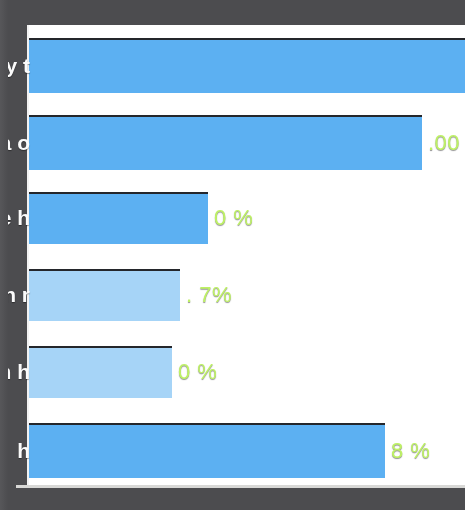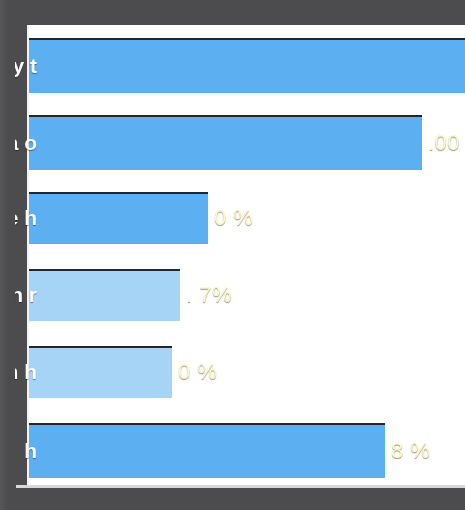--- a/index.html
+++ b/index.html
@@ -89,31 +89,31 @@
     height: 100%;
     border-top: 2px solid #24262b;
     box-sizing: border-box;
   }
 
   .bar-value {
     position: absolute;
     top: 50%;
     transform: translateY(-50%);
     white-space: nowrap;
-    color: #fef9c3;
+    color: #bef264;
     font-size: 22px;
     font-family: "Liberation Sans", sans-serif;
     letter-spacing: 0.5px;
     text-shadow: 0 1px 1px rgba(0,0,0,0.45);
   }
 
   
   #ytick-labels {
     position: absolute;
-    left: 15px;
+    left: 8px;
     top: 25px;
     width: 26px;
     height: 462px;
     z-index: 7;
     overflow: hidden;
   }
   .ytick {
     position: absolute;
     right: 4px;
     white-space: nowrap;

